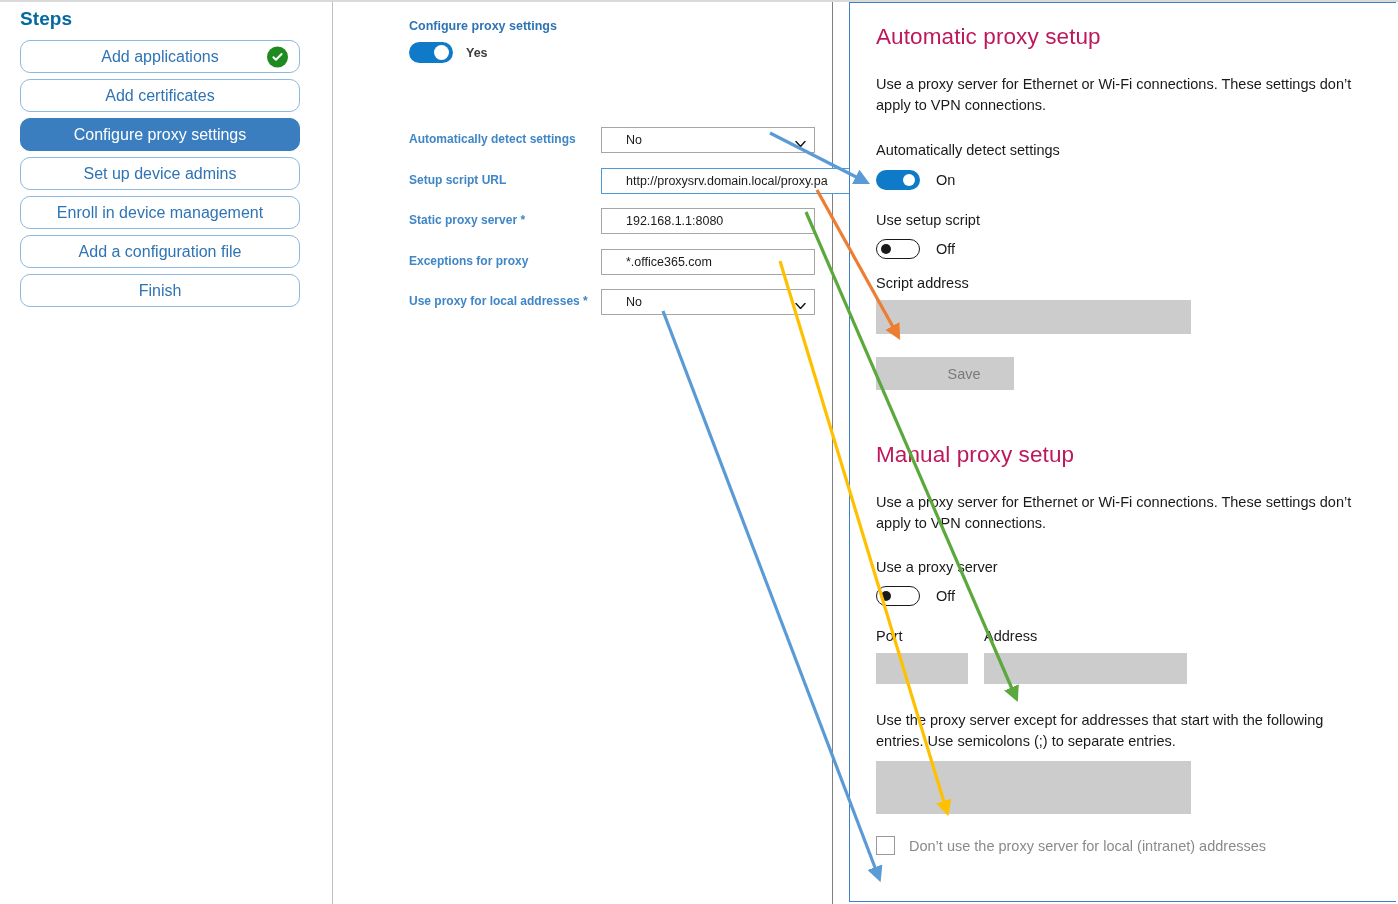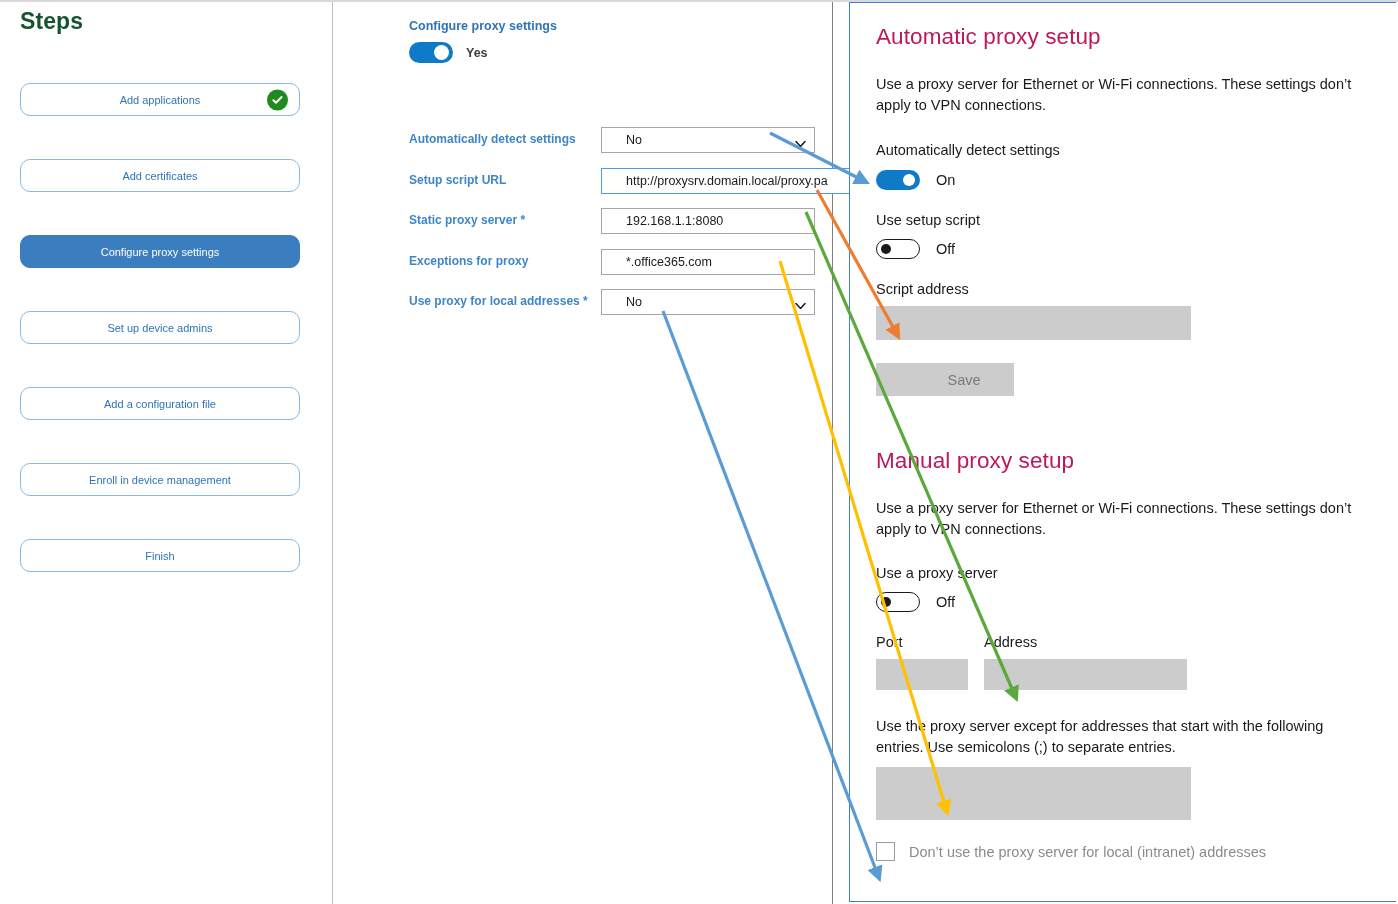--- a/index.html
+++ b/index.html
@@ -23,37 +23,36 @@
 
   
   #steps-panel{
     position:absolute;left:0;top:0;width:333px;height:904px;
     background:#ffffff;
     border-right:1px solid #bfbfbf;
     box-sizing:border-box;
   }
   #steps-title{
     position:absolute;left:20px;top:8px;
-    font-size:23px;font-weight:bold;color:#14532d;
+    font-size:19px;font-weight:bold;color:#0369a1;
     letter-spacing:.1px;
   }
   #steps-list{
     position:absolute;left:20px;top:40px;width:280px;
   }
   .step-btn{
     position:relative;
     height:33px;margin-bottom:6px;
     border:1px solid #8cb9e0;
     border-radius:10px;
     background:#ffffff;
     display:flex;align-items:center;justify-content:center;
-    font-size:11px;color:#2e74b5;
+    font-size:16px;color:#2e74b5;
     box-sizing:border-box;
     cursor:pointer;
-    margin-top:43px;
   }
   .step-btn.active{
     background:#3a7ebf;border-color:#3a7ebf;color:#ffffff;
   }
   .step-check{
     position:absolute;right:11px;top:50%;transform:translateY(-50%);
     width:21px;height:21px;border-radius:50%;
     background:#1f8a1f;
     display:flex;align-items:center;justify-content:center;
   }
@@ -182,25 +181,25 @@
 
       <div class="step-btn active">
         <span>Configure proxy settings</span>
       </div>
 
       <div class="step-btn">
         <span>Set up device admins</span>
       </div>
 
       <div class="step-btn">
+        <span>Enroll in device management</span>
+      </div>
+
+      <div class="step-btn">
         <span>Add a configuration file</span>
-      </div>
-
-      <div class="step-btn">
-        <span>Enroll in device management</span>
       </div>
 
       <div class="step-btn">
         <span>Finish</span>
       </div>
 
     </div>
   </div>
 
   <div id="form-panel">
@@ -277,21 +276,21 @@
       </div>
 
       <div class="win-lbl" style="margin-top:22px;">Use setup script</div>
       <div class="wsw-row" style="margin-top:11px;">
         <div class="wsw off">
             <span class="wknob"></span>
           </div>
         <span class="wsw-state">Off</span>
       </div>
 
-      <div class="win-lbl" style="margin-top:22px;">Script address</div>
+      <div class="win-lbl" style="margin-top:16px;">Script address</div>
       <div class="gray-field" style="margin-top:9px;width:315px;height:34px;">
         <span></span>
       </div>
 
       <div class="gray-btn" style="margin-top:23px;width:100px;height:33px;padding-left:38px;">
         <span>Save</span>
       </div>
 
       <div class="win-h" style="margin-top:52px;">Manual proxy setup</div>
 

